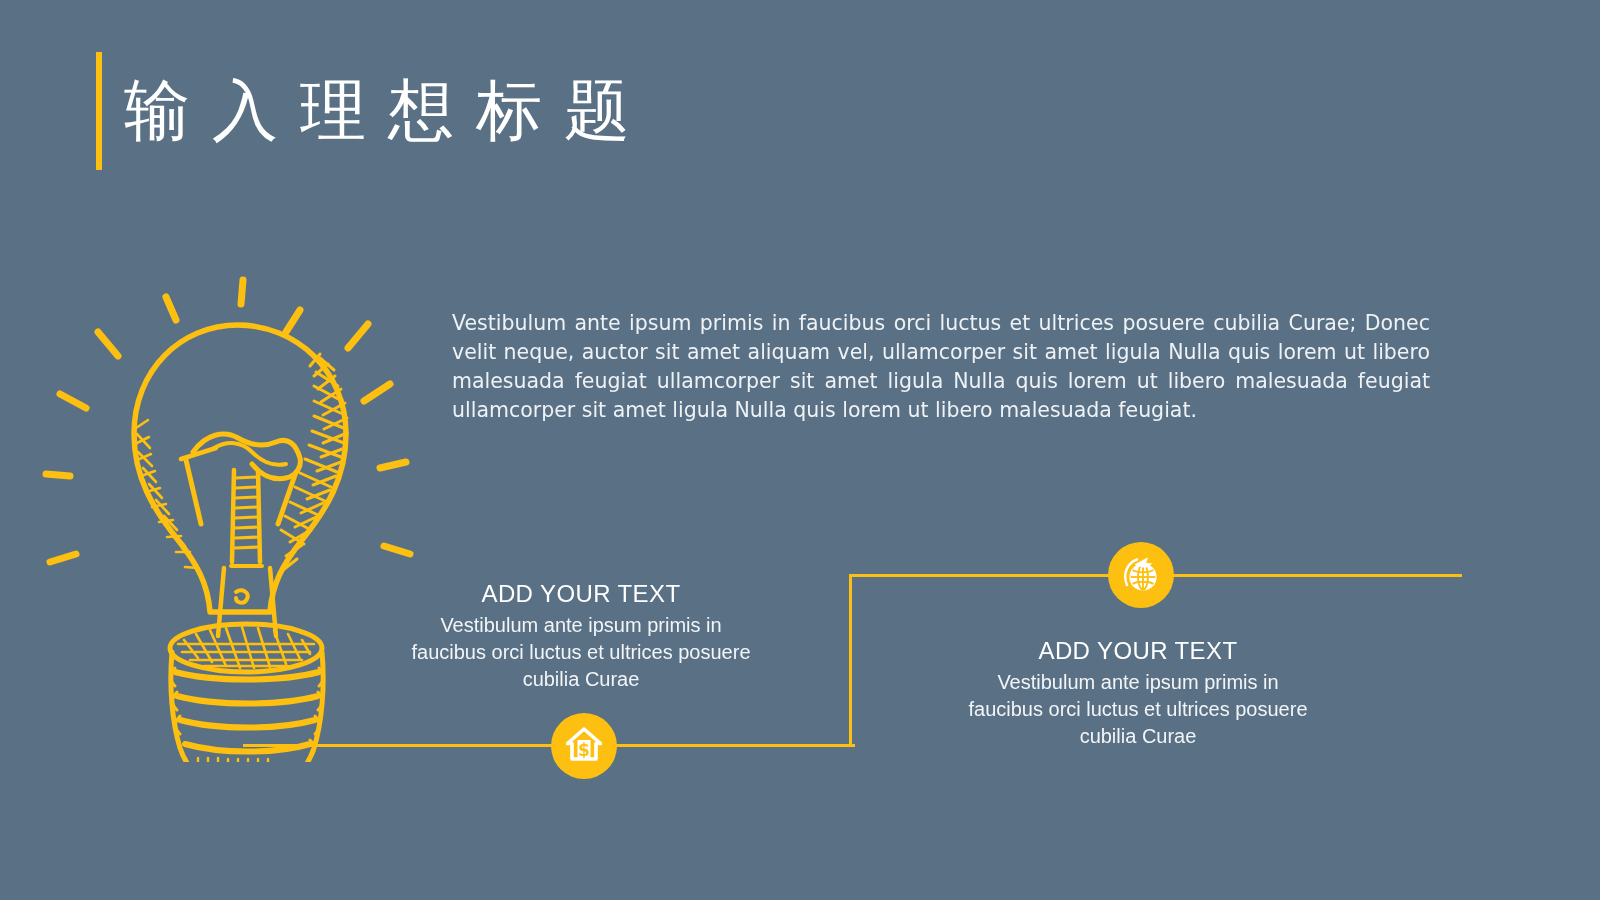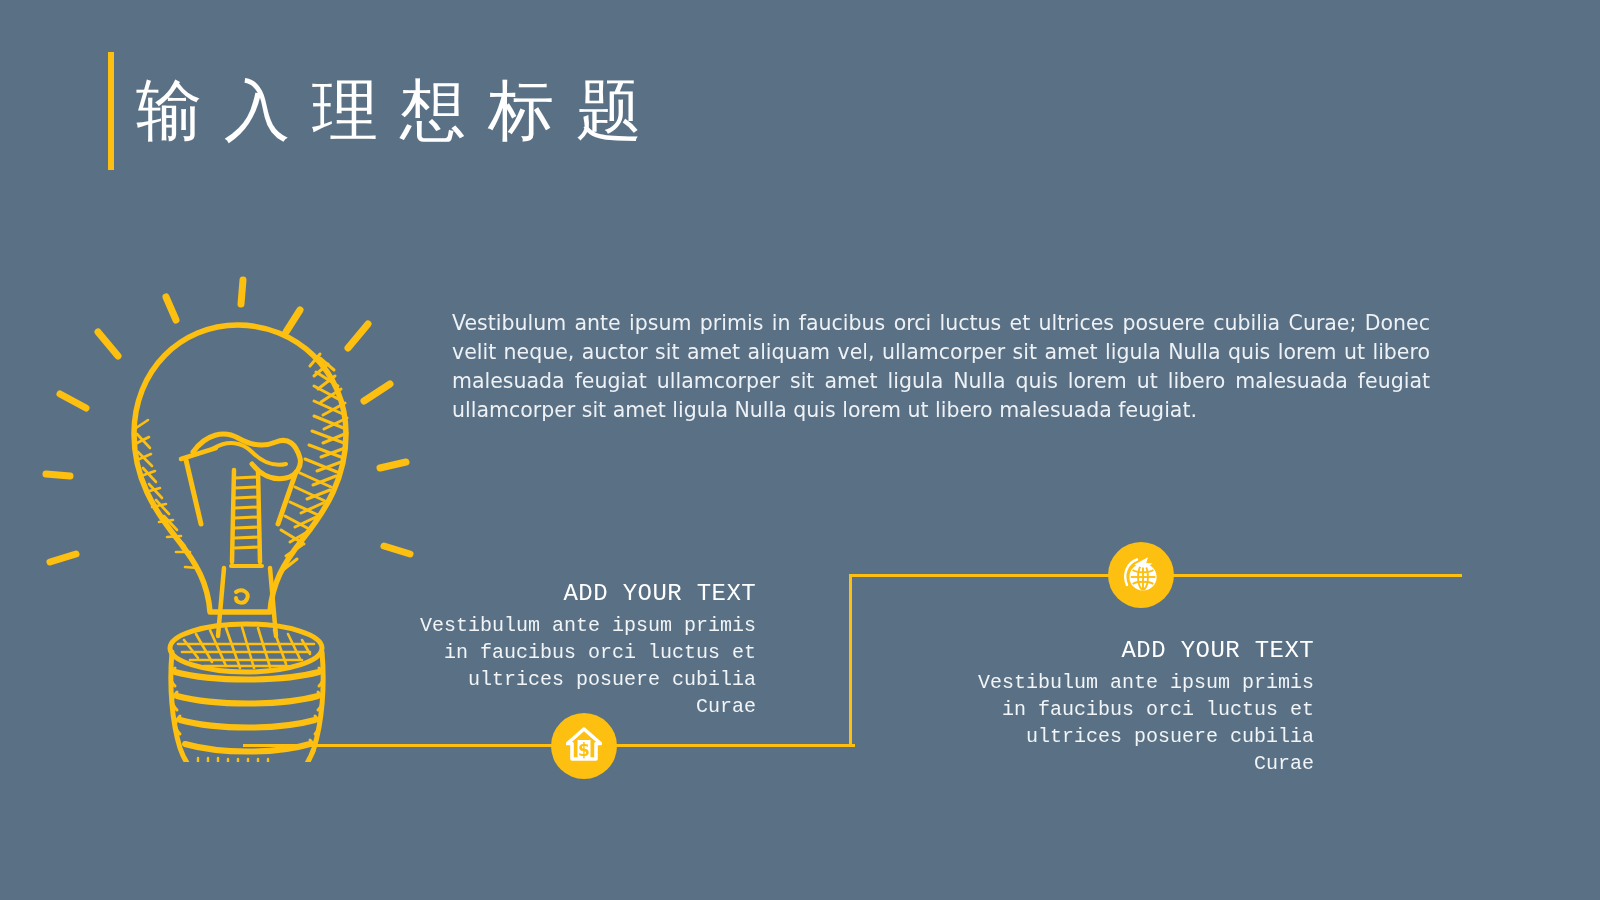--- a/index.html
+++ b/index.html
@@ -22,21 +22,20 @@
     overflow: hidden;
   }
 
   
   .title-group {
     position: absolute;
     left: 96px;
     top: 52px;
     display: flex;
     align-items: stretch;
-    margin-left: 12px;
   }
   .title-accent-bar {
     width: 6px;
     height: 118px;
     background: #fdc010;
     flex: 0 0 auto;
     margin-right: 22px;
   }
   .page-title {
     color: #ffffff;
@@ -110,23 +109,23 @@
     top: 713px;
   }
   .node-globe {
     left: 1108px;
     top: 542px;
   }
 
   
   .text-block {
     position: absolute;
-    text-align: right;
+    text-align: center;
     color: #ffffff;
-    font-family: Liberation Mono, monospace;
+    font-family: Liberation Sans, sans-serif;
   }
   .block-left {
     left: 406px;
     top: 578px;
     width: 350px;
   }
   .block-right {
     left: 962px;
     top: 635px;
     width: 352px;

